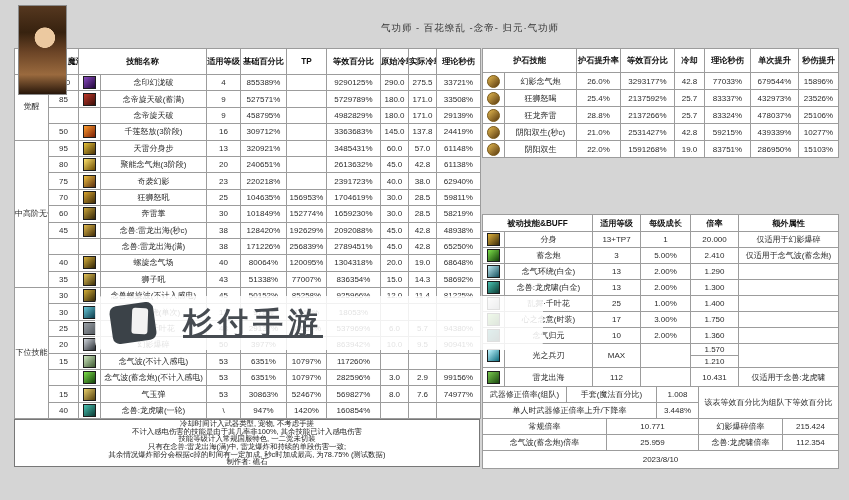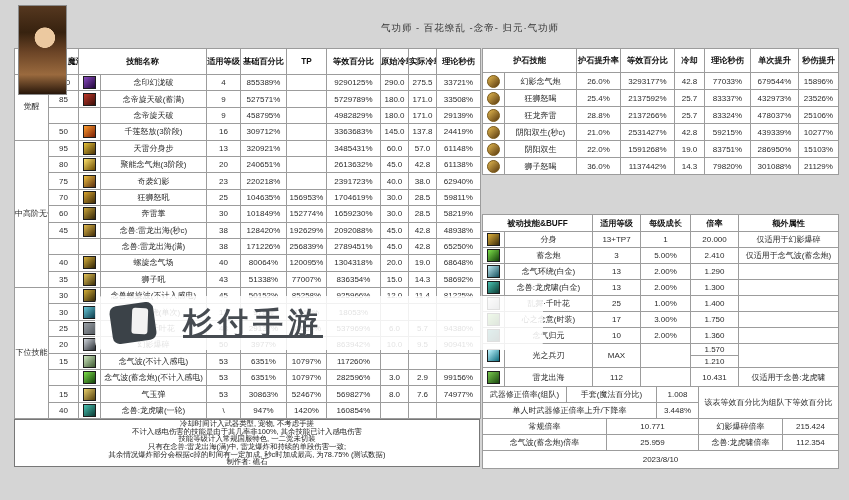--- a/index.html
+++ b/index.html
@@ -443,30 +443,20 @@
         <tr>
           <td><span class="icn round" style="background: linear-gradient(135deg, rgb(227, 184, 79), rgb(90, 58, 16));"></span></td>
           <td>阴阳双生</td>
           <td>22.0%</td>
           <td>1591268%</td>
           <td>19.0</td>
           <td>83751%</td>
           <td>286950%</td>
           <td>15103%</td>
         </tr>
-        <tr>
-          <td><span class="icn round" style="background: linear-gradient(135deg, rgb(227, 184, 79), rgb(90, 58, 16));"></span></td>
-          <td>狮子怒喝</td>
-          <td>36.0%</td>
-          <td>1137442%</td>
-          <td>14.3</td>
-          <td>79820%</td>
-          <td>301088%</td>
-          <td>21129%</td>
-        </tr>
       </tbody>
   </table>
 </div>
 
 <div id="right-passive" class="abs">
   <table id="passive-table" class="tbl">
     <colgroup>
       <col style="width:22px">
         <col style="width:88px">
         <col style="width:48px">

